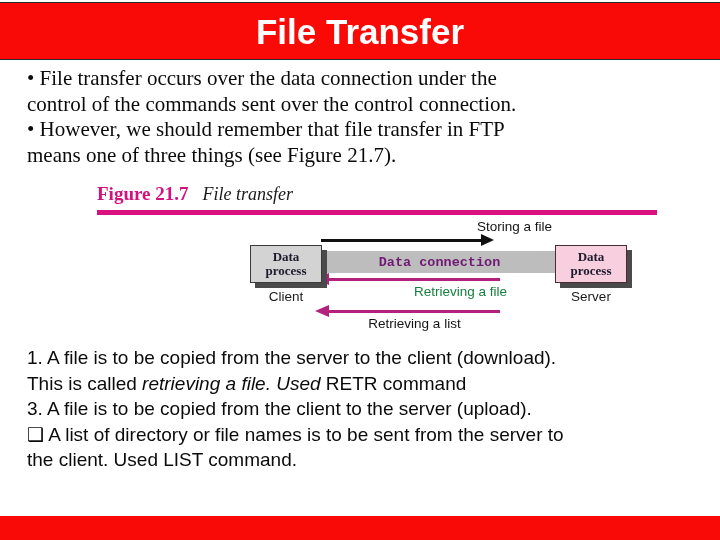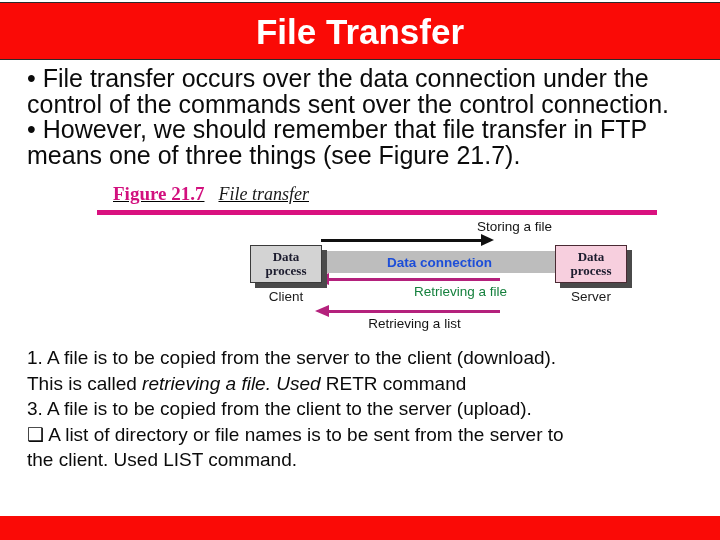--- a/index.html
+++ b/index.html
@@ -38,40 +38,40 @@
     line-height: 1;
     font-family: "Liberation Sans", sans-serif;
   }
 
   
   .intro-block {
     position: absolute;
     left: 27px;
     top: 66px;
     width: 670px;
-    font-size: 25px;
+    font-size: 21px;
     color: #0b0b0b;
     line-height: 25.5px;
+    font-family: Liberation Serif, serif;
   }
   .intro-line { white-space: nowrap; }
 
   
   .figure-block {
     position: absolute;
     left: 97px;
     top: 183px;
     width: 560px;
     height: 152px;
   }
   .fig-caption {
     position: absolute;
-    left: 16px;
+    left: 0;
     top: 0;
     white-space: nowrap;
-    text-decoration: underline;
   }
   .fig-label {
     font-family: "Liberation Serif", serif;
     font-weight: bold;
     font-size: 19px;
     color: #d2107e;
   }
   .fig-title {
     font-family: "Liberation Serif", serif;
     font-style: italic;
@@ -146,24 +146,24 @@
     top: 30px;
     width: 241px;
     height: 22px;
     background: #bdbdbd;
     display: flex;
     align-items: center;
     justify-content: center;
     z-index: 1;
   }
   .data-band-text {
-    font-family: Liberation Sans, sans-serif;
+    font-family: Liberation Mono, monospace;
     font-weight: bold;
     font-size: 13.5px;
-    color: #1d4ed8;
+    color: #701a75;
   }
 
   .arrow-line {
     position: absolute;
     height: 2.5px;
   }
   .arrow-head {
     position: absolute;
     width: 0;
     height: 0;

